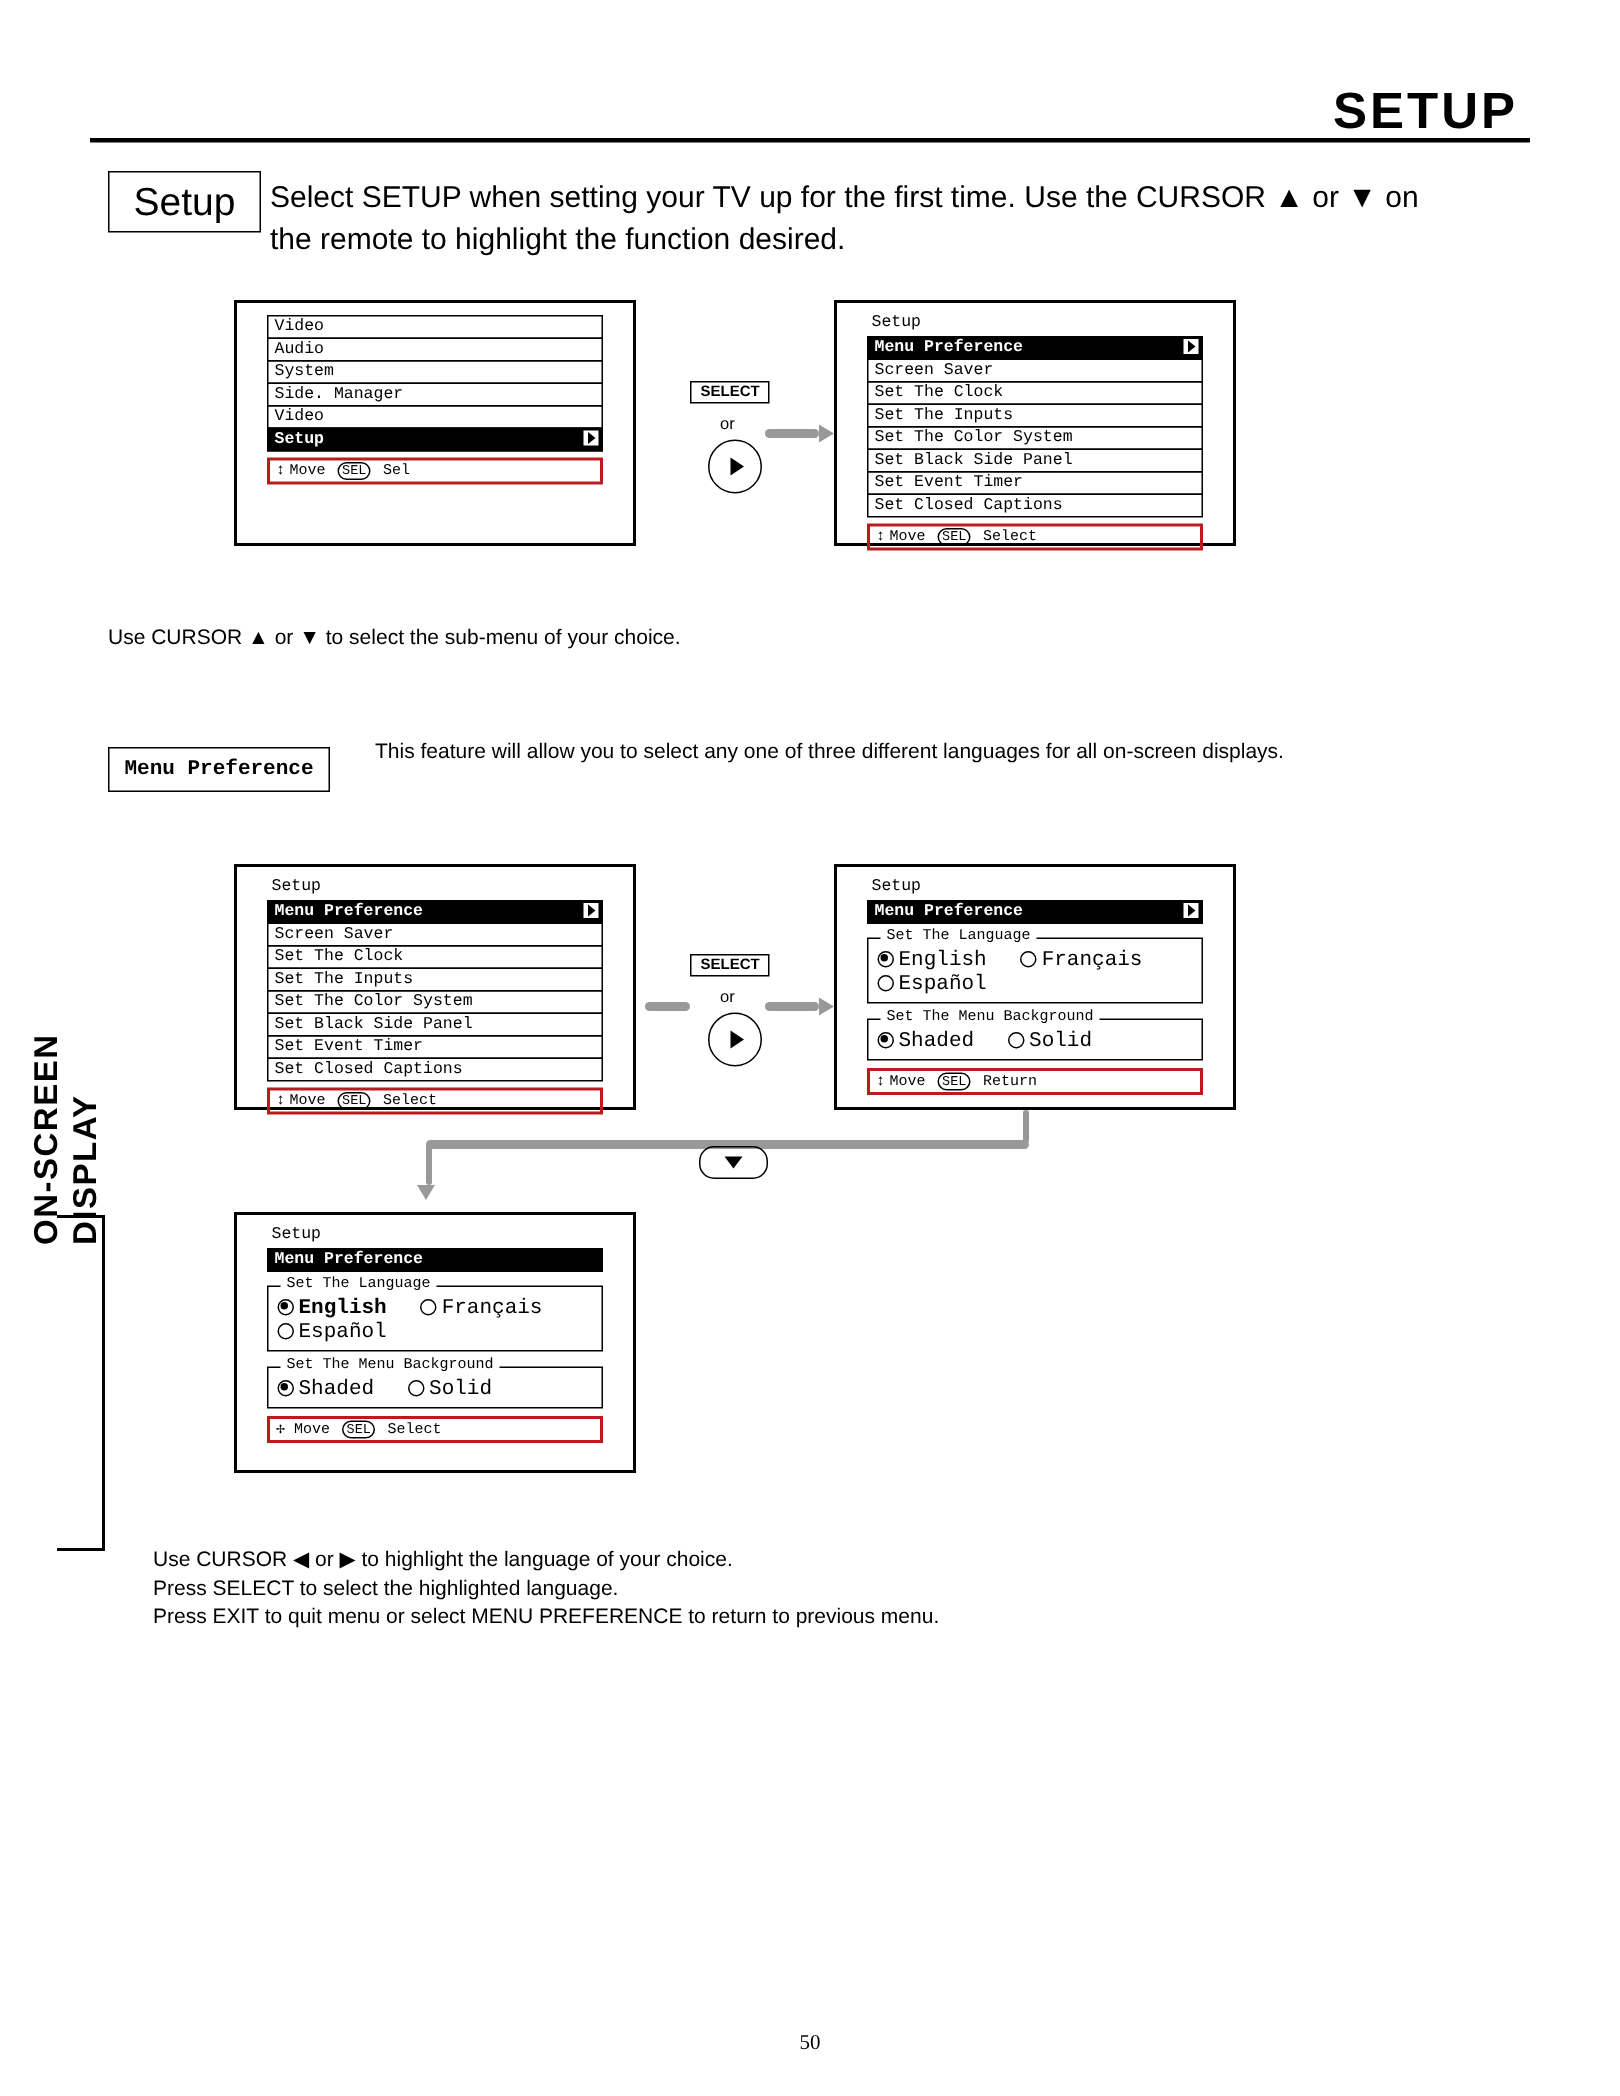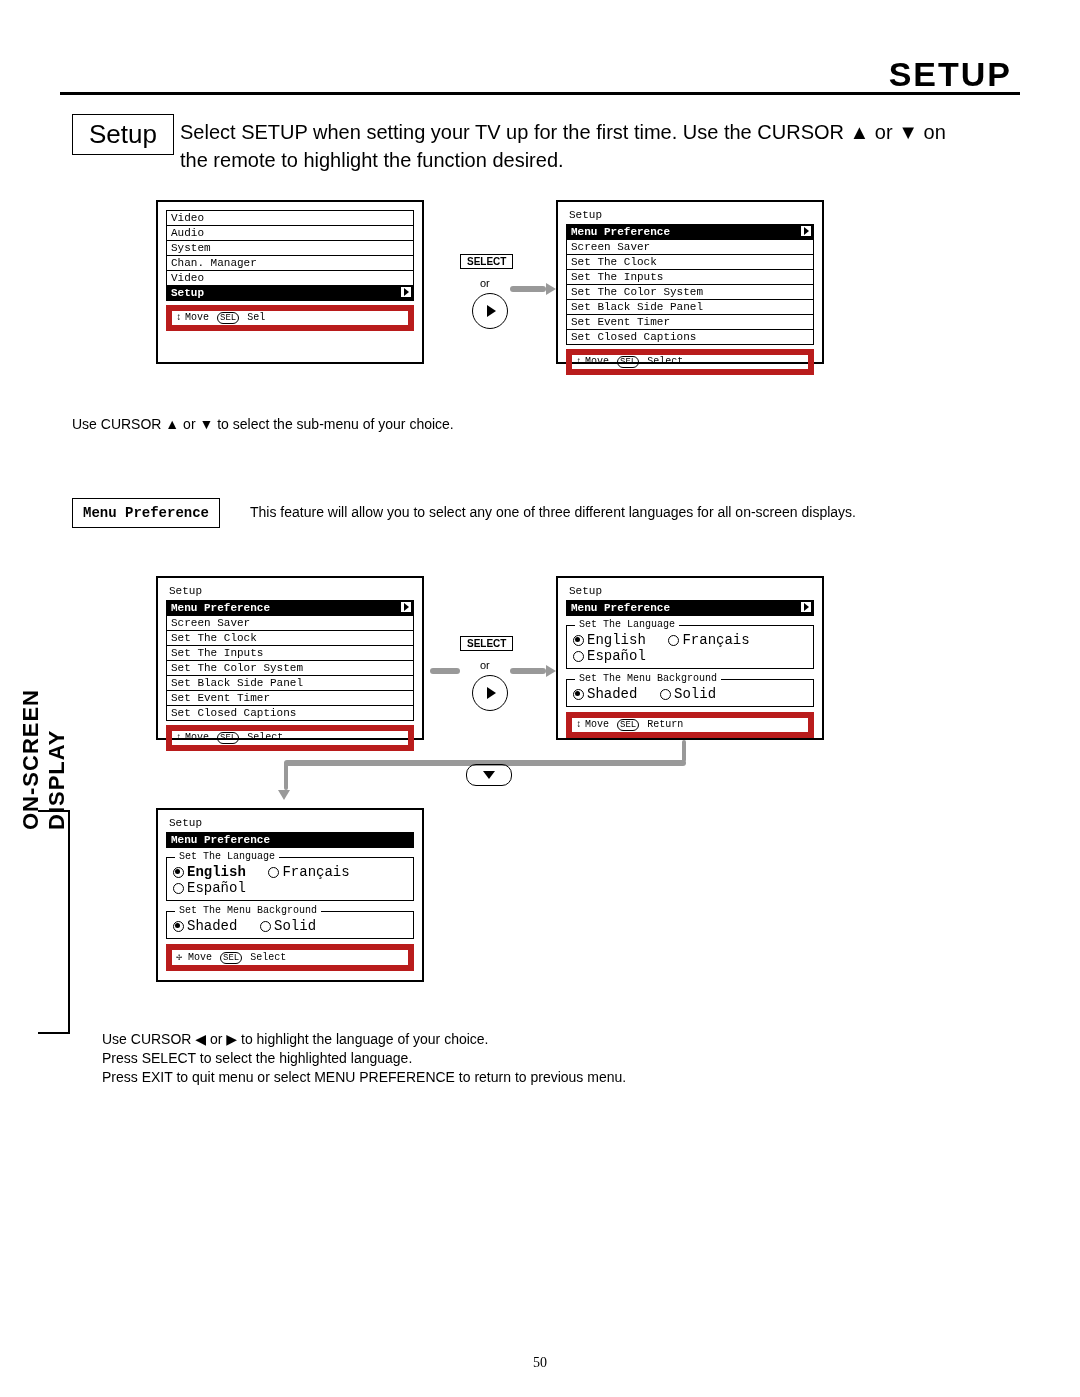--- a/index.html
+++ b/index.html
@@ -76,21 +76,21 @@
     left: 72px;
     top: 498px;
     border: 1px solid #000;
     padding: 6px 10px;
     font-family: "Courier New", monospace;
     font-weight: 700;
     font-size: 14px;
   }
   .menu-pref-desc {
     position: absolute;
-    left: 250px; top: 504px;
+    left: 250px; top: 492px;
     font-size: 14px;
   }
   .instr2 {
     position: absolute;
     left: 102px; top: 1030px;
     font-size: 14px;
     line-height: 1.35;
   }
   .page-num {
     position: absolute;
@@ -101,21 +101,21 @@
     font-family: Liberation Serif, serif;
   }
   
   .osd {
     position: absolute;
     border: 2px solid #000;
     background: #fff;
     font-family: "Courier New", monospace;
     font-size: 11px;
   }
-  .osd-inner { padding: 6px 8px; }
+  .osd-inner { padding: 6px 20px; }
   .osd-title { padding: 1px 3px; }
   .osd-list { margin-top: 2px; }
   .osd-list .row {
     border: 1px solid #000;
     padding: 1px 4px;
     margin-bottom: -1px;
     white-space: nowrap;
     position: relative;
   }
   .osd-list .row.sel {
@@ -127,21 +127,21 @@
     background: #fff;
     display: flex; align-items: center; justify-content: center;
   }
   .row.sel .caret::after {
     content: ""; display: block;
     border-left: 5px solid #000;
     border-top: 4px solid transparent;
     border-bottom: 4px solid transparent;
   }
   .osd-footer {
-    border: 6px solid #b91c1c;
+    border: 2px solid #b91c1c;
     padding: 1px 4px;
     margin-top: 5px;
     white-space: nowrap;
     font-size: 10px;
   }
   .udarr::before { content: "\2195"; margin-right:3px; }
   .sel-badge {
     display:inline-block; border:1px solid #000; border-radius:6px;
     font-size:9px; padding:0 2px; margin:0 2px;
   }
@@ -245,21 +245,21 @@
 
   <div class="setup-box">Setup</div>
   <div class="intro-text">Select SETUP when setting your TV up for the first time.  Use the CURSOR ▲ or ▼ on the remote to highlight the function desired.</div>
 
   <div class="osd" style="left:156px; top:200px; width:264px; height:160px;">
     <div class="osd-inner">
       <div class="osd-list">
         <div class="row">Video</div>
         <div class="row">Audio</div>
         <div class="row">System</div>
-        <div class="row">Chan. Manager</div>
+        <div class="row">Side. Manager</div>
         <div class="row">Video</div>
         <div class="row sel"><span>Setup</span><span class="caret"></span></div>
       </div>
       <div class="osd-footer">
         <span class="udarr"></span><span>Move</span>
         <span class="sel-badge">SEL</span>
         <span>Sel</span>
       </div>
     </div>
   </div>

